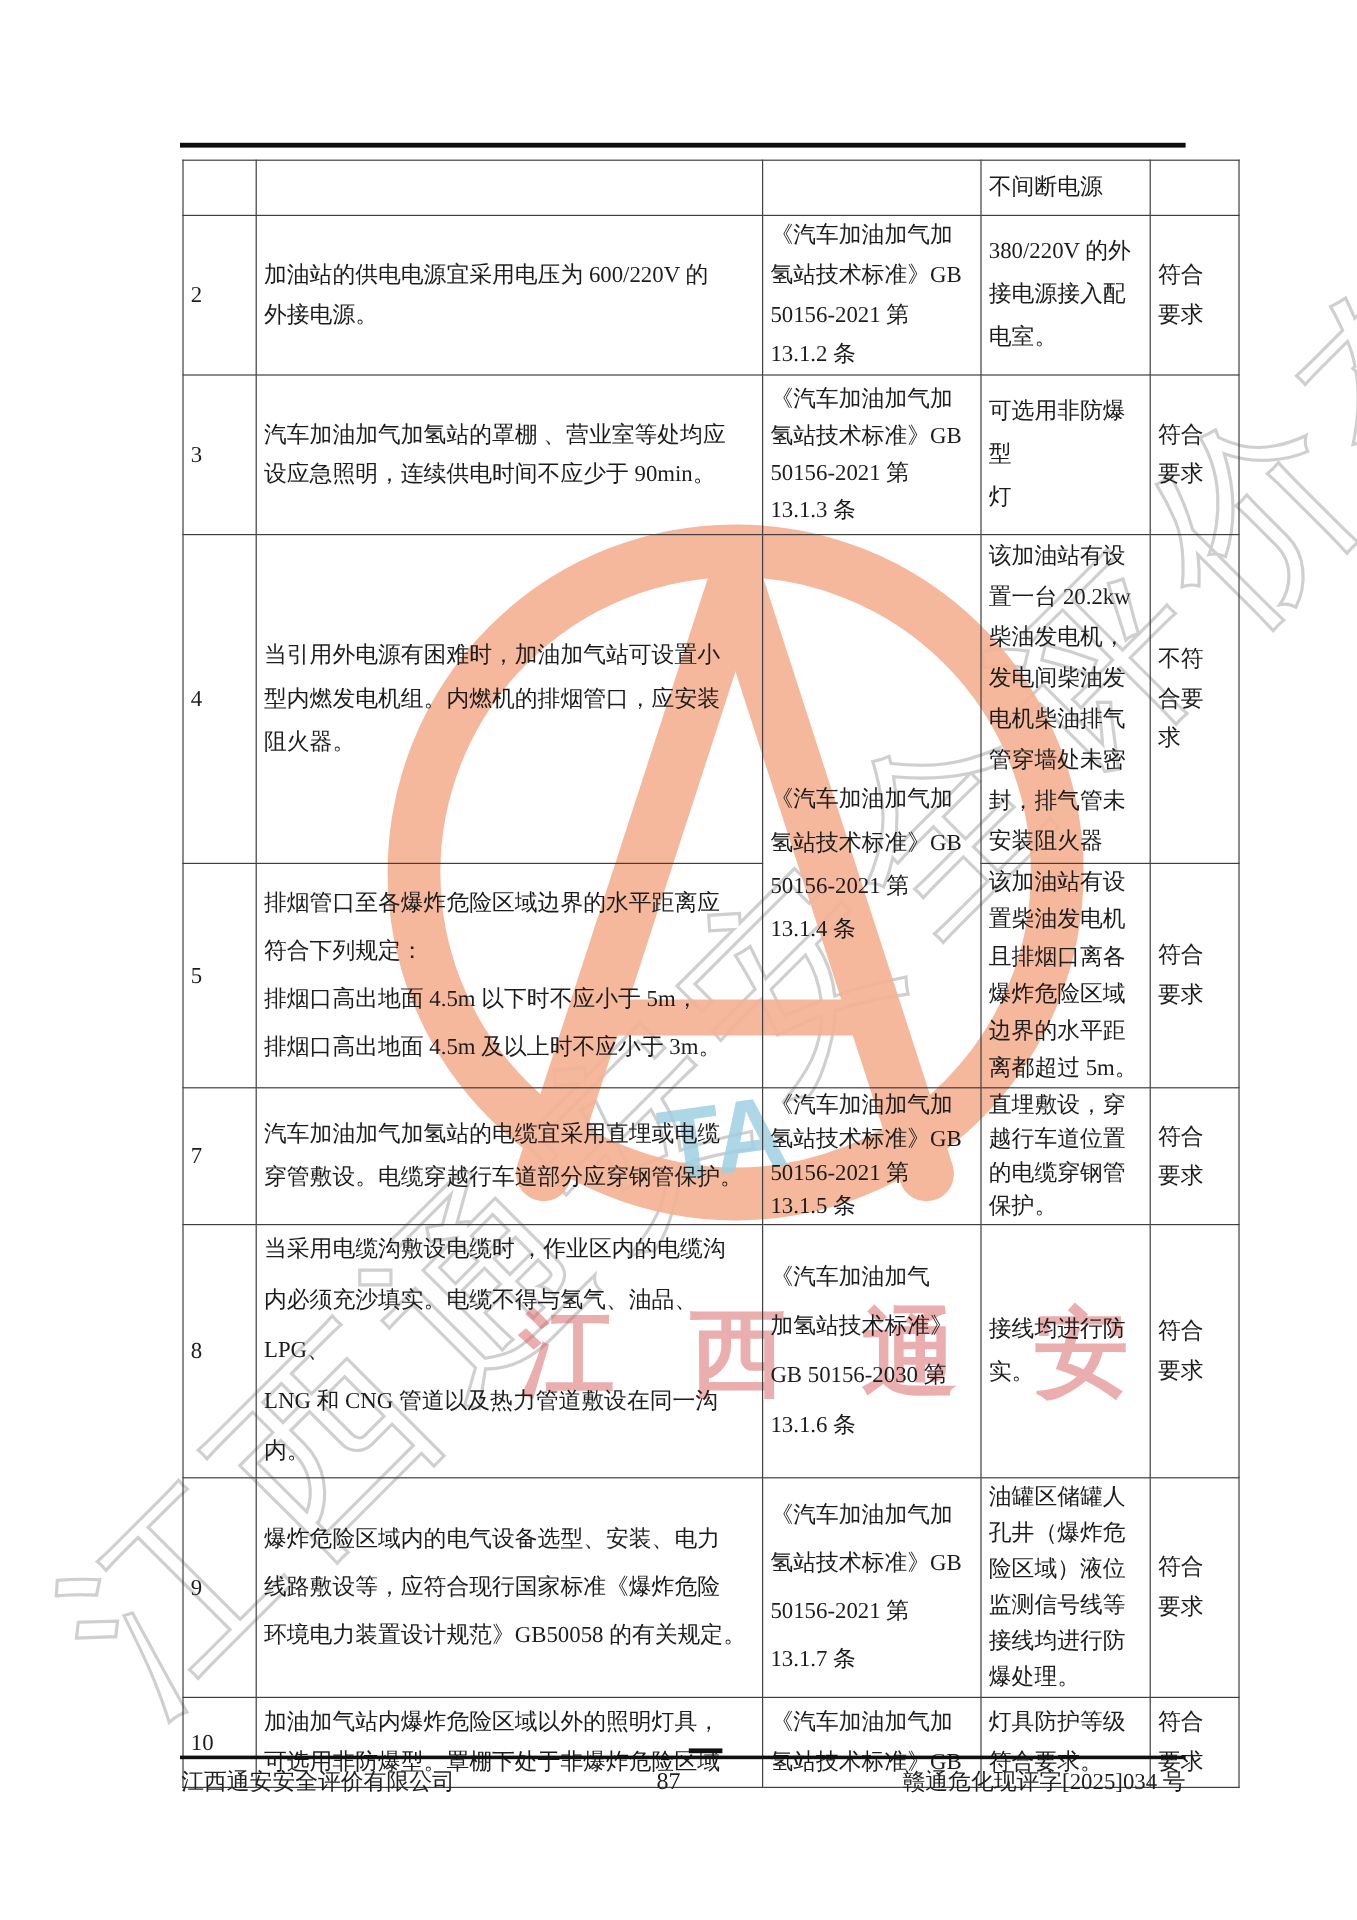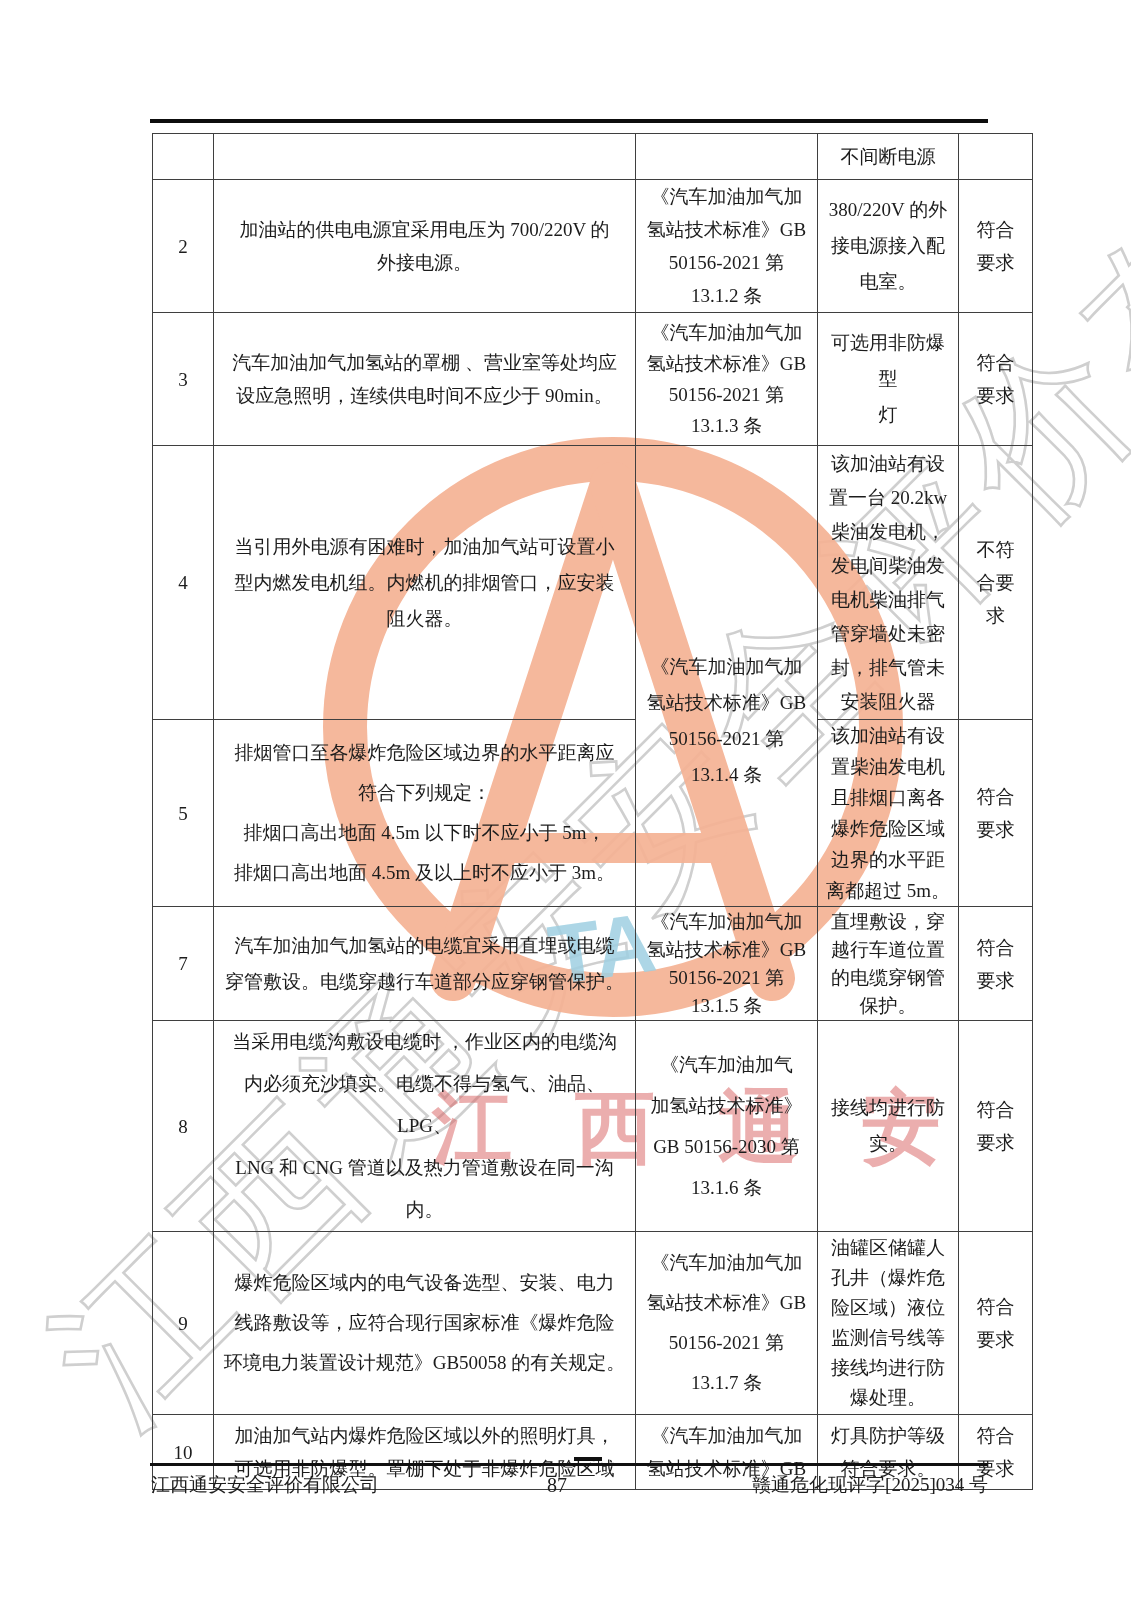--- a/index.html
+++ b/index.html
@@ -24,21 +24,21 @@
     background:#0d0d0d;z-index:2;
   }
   
   table.doc{
     position:absolute;left:152px;top:133px;width:880px;z-index:1;
     border-collapse:collapse;table-layout:fixed;
     font-size:19px;color:#1c1c1c;
   }
   table.doc td{
     border:1px solid #3f3f3f;
-    text-align:center;vertical-align:middle;
+    vertical-align:middle;
     padding:0 6px;
     white-space:pre-line;
     overflow:hidden;
     line-height:33px;
     background:transparent;
   }
   td.al{text-align:left;margin-top:12px;}
   td.bold{font-weight:normal;}
   .lh28{line-height:28px!important}
   .lh30{line-height:30px!important}
@@ -103,21 +103,21 @@
     <tbody>
       <tr style="height:46px">
         <td></td>
         <td></td>
         <td></td>
         <td>不间断电源</td>
         <td></td>
       </tr>
       <tr style="height:133px">
         <td>2</td>
-        <td>加油站的供电电源宜采用电压为 700/220V 的
+        <td>加油站的供电电源宜采用电压为 600/220V 的
 外接电源。</td>
         <td>《汽车加油加气加
 氢站技术标准》GB
 50156-2021 第
 13.1.2 条</td>
         <td class="lh36">380/220V 的外
 接电源接入配
 电室。</td>
         <td>符合
 要求</td>

